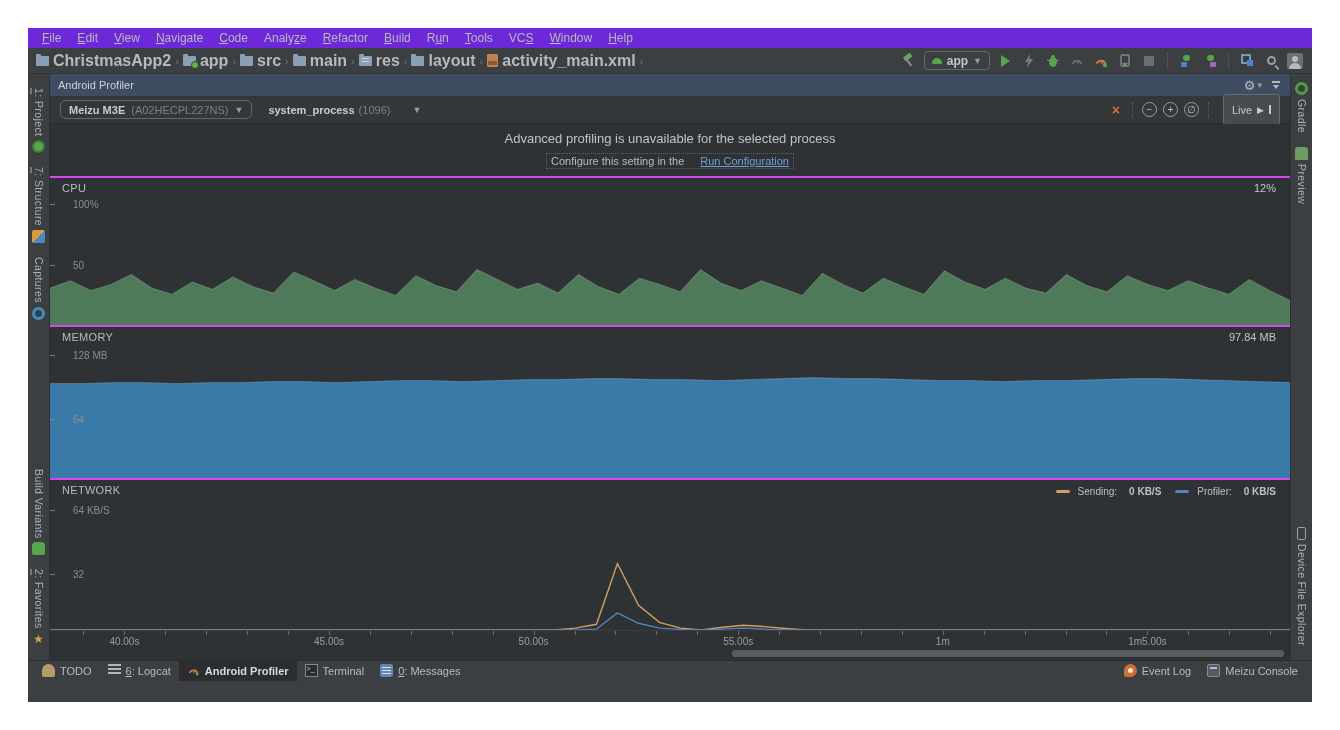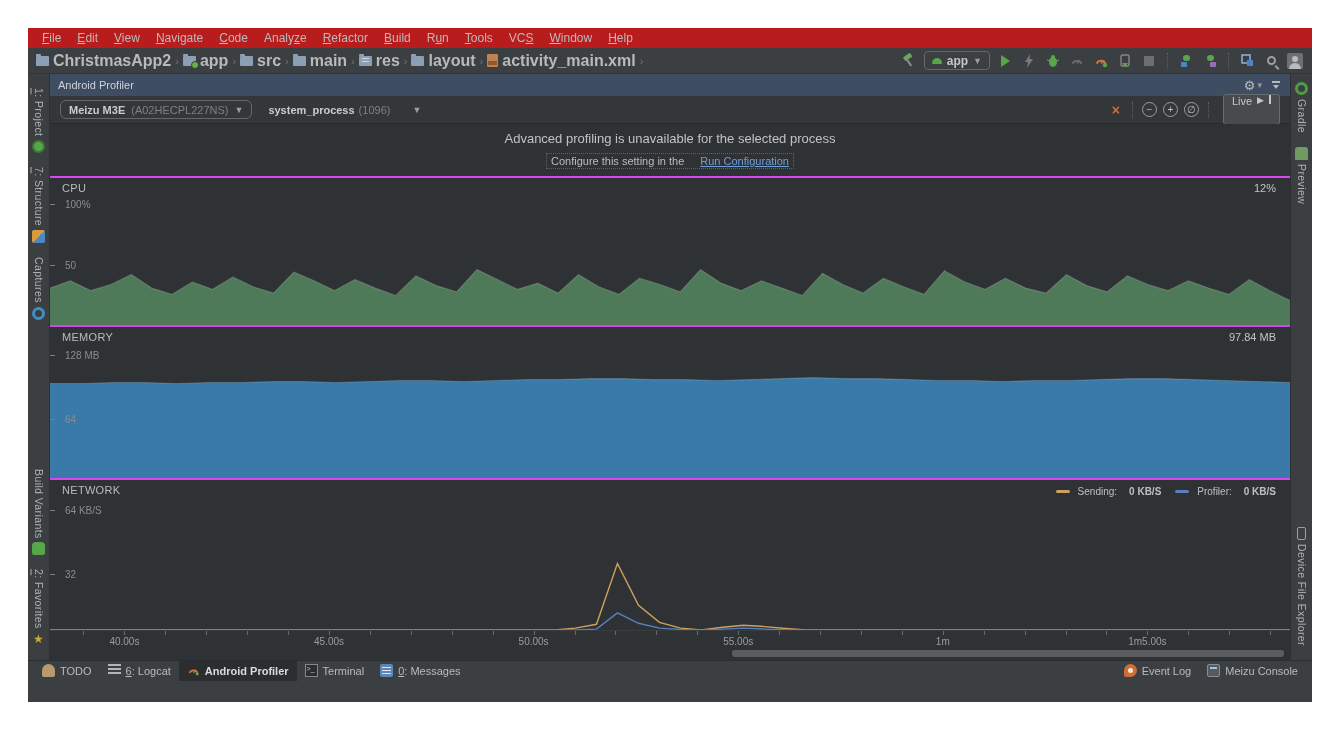--- a/index.html
+++ b/index.html
@@ -2,21 +2,21 @@
 <html><head>
 <meta charset="utf-8">
 <style>
   *{box-sizing:border-box;margin:0;padding:0}
   body{width:1340px;height:730px;background:#ffffff;position:relative;overflow:hidden;
        font-family:"Liberation Sans",sans-serif;}
   .ide{position:absolute;left:28px;top:28px;width:1284px;height:674px;background:#3c3f41;color:#bbbbbb;}
   u{text-decoration:underline;text-underline-offset:1px}
 
   
-  .menubar{height:20px;display:flex;align-items:center;padding-left:6px;font-size:12px;background:#b91c1c}
+  .menubar{height:20px;display:flex;align-items:center;padding-left:6px;font-size:12px;background:#6d28d9}
   .menu-item{padding:0 8px;line-height:20px;color:#bbbbbb;cursor:default;white-space:nowrap}
 
   
   .toolbar{height:26px;display:flex;align-items:center;padding:0 8px;background:#3c3f41;border-bottom:1px solid #323537}
   .crumbs{display:flex;align-items:center;flex:1;min-width:0}
   .crumb{display:flex;align-items:center;gap:4px;font-size:16px;font-weight:bold;color:#b7babc;white-space:nowrap}
   .crumb-sep{color:#6f7375;margin:0 4px;font-size:11px}
   .fold{width:13px;height:10px;background:#8ba0b4;border-radius:1px;position:relative;margin-top:1px;flex:none}
   .fold::before{content:"";position:absolute;top:-2px;left:0;width:5px;height:2px;background:inherit;border-radius:1px 1px 0 0}
   .module-folder-icon::after{content:"";position:absolute;right:-3px;bottom:-3px;width:6px;height:6px;border-radius:50%;
@@ -75,38 +75,38 @@
   .dev-serial{color:#7d8183}
   .proc{display:flex;align-items:center;gap:4px;margin-left:16px;font-size:11px}
   .proc-name{font-weight:bold;color:#c9ccce}
   .proc-pid{color:#7d8183}
   .proc .chev{margin-left:18px}
   .ptool .sp{flex:1}
   .xbtn{color:#d26e38;font-size:14px;font-weight:bold;padding:0 6px}
   .p-sep{width:1px;height:16px;border-left:1px dotted #5d6163;margin:0 6px}
   .zbtn{width:15px;height:15px;border:1px solid #9b9ea1;border-radius:50%;color:#bcbfc1;font-size:10px;
         line-height:13px;text-align:center;margin:0 3px}
-  .live{display:flex;gap:5px;height:31px;border:1px solid #686c6e;border-radius:3px;
+  .live{display:flex;align-items:center;gap:5px;height:31px;border:1px solid #686c6e;border-radius:3px;
         background:#474b4d;padding:0 8px;font-size:11px;color:#c6c9cb;margin-left:8px}
   .live .ltri{font-size:9px;color:#c6c9cb}
   .live .lbar{width:2px;height:9px;background:#c6c9cb}
 
   
   .charts{flex:1;background:#2f3234;position:relative;overflow:hidden}
   .msgzone{height:52px;text-align:center}
   .msg1{padding-top:7px;font-size:13px;color:#c0c3c5}
   .msg2wrap{margin-top:5px}
   .msg2{display:inline-flex;gap:16px;font-size:11px;color:#b9bcbe;border:1px dotted #606365;padding:1px 4px}
   .msg2 a{color:#6f9ed9;text-decoration:underline;cursor:pointer}
   .sect{position:relative;border-top:2px solid #d946ef}
   .sect svg{position:absolute;left:0;bottom:0;width:100%;display:block}
   .sect-title{position:absolute;left:12px;top:4px;font-size:11px;color:#b8bcbe;letter-spacing:.3px;z-index:2}
   .sect-val{position:absolute;right:14px;top:4px;font-size:11px;color:#c2c5c7;z-index:2}
   .tick{position:absolute;left:0;width:5px;height:1px;background:#7c7f82;z-index:2}
-  .ticklab{position:absolute;left:15px;font-size:10px;color:#8a8d90;z-index:2}
+  .ticklab{position:absolute;left:23px;font-size:10px;color:#8a8d90;z-index:2}
   .legend{position:absolute;right:14px;top:6px;display:flex;align-items:center;gap:8px;font-size:10px;color:#bdc0c2;z-index:2}
   .swatch{width:14px;height:3px;border-radius:1.5px}
   .legend b{font-weight:bold;margin-left:4px}
 
   .axis{height:18px;position:relative;border-top:1px solid #3a3d3f}
   .axis .atick{position:absolute;top:0;width:1px;height:4px;background:#6a6d6f}
   .axis .alab{position:absolute;top:5px;transform:translateX(-50%);font-size:10px;color:#9a9da0}
   .scrollzone{height:12px;position:relative}
   .thumb{position:absolute;left:55%;width:44.5%;top:2px;height:7px;background:#595d5f;border-radius:3px}
 

